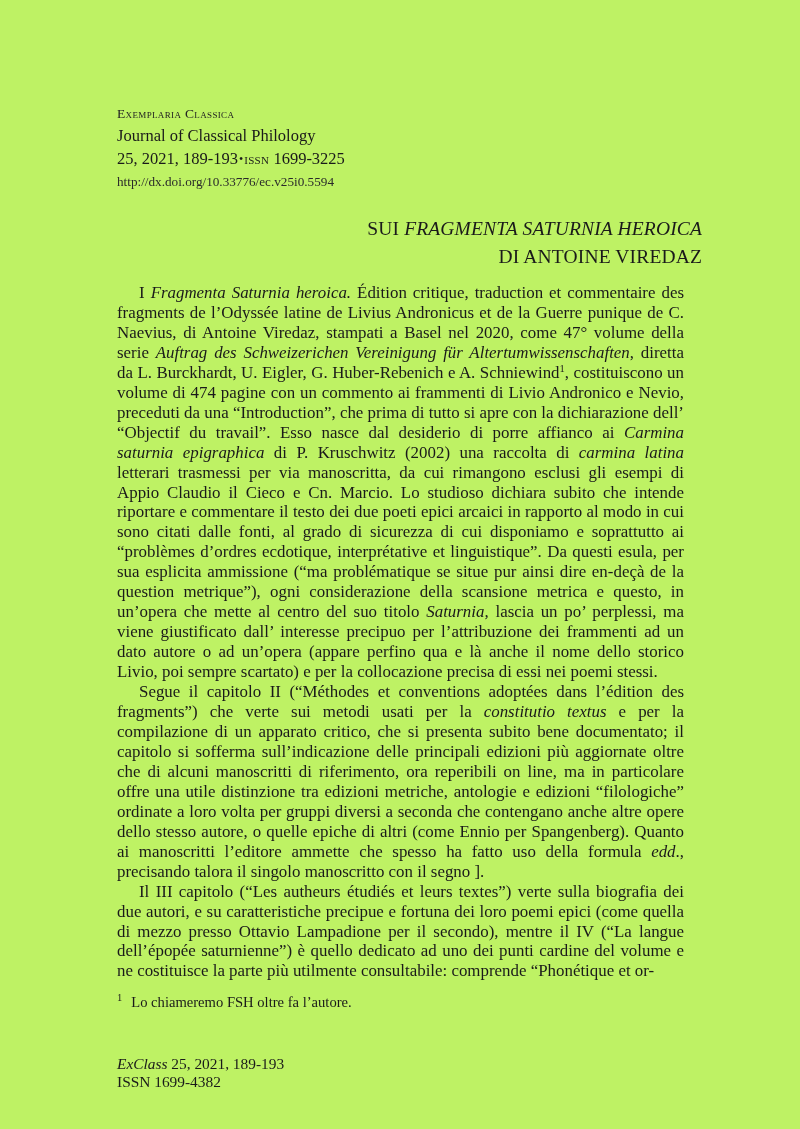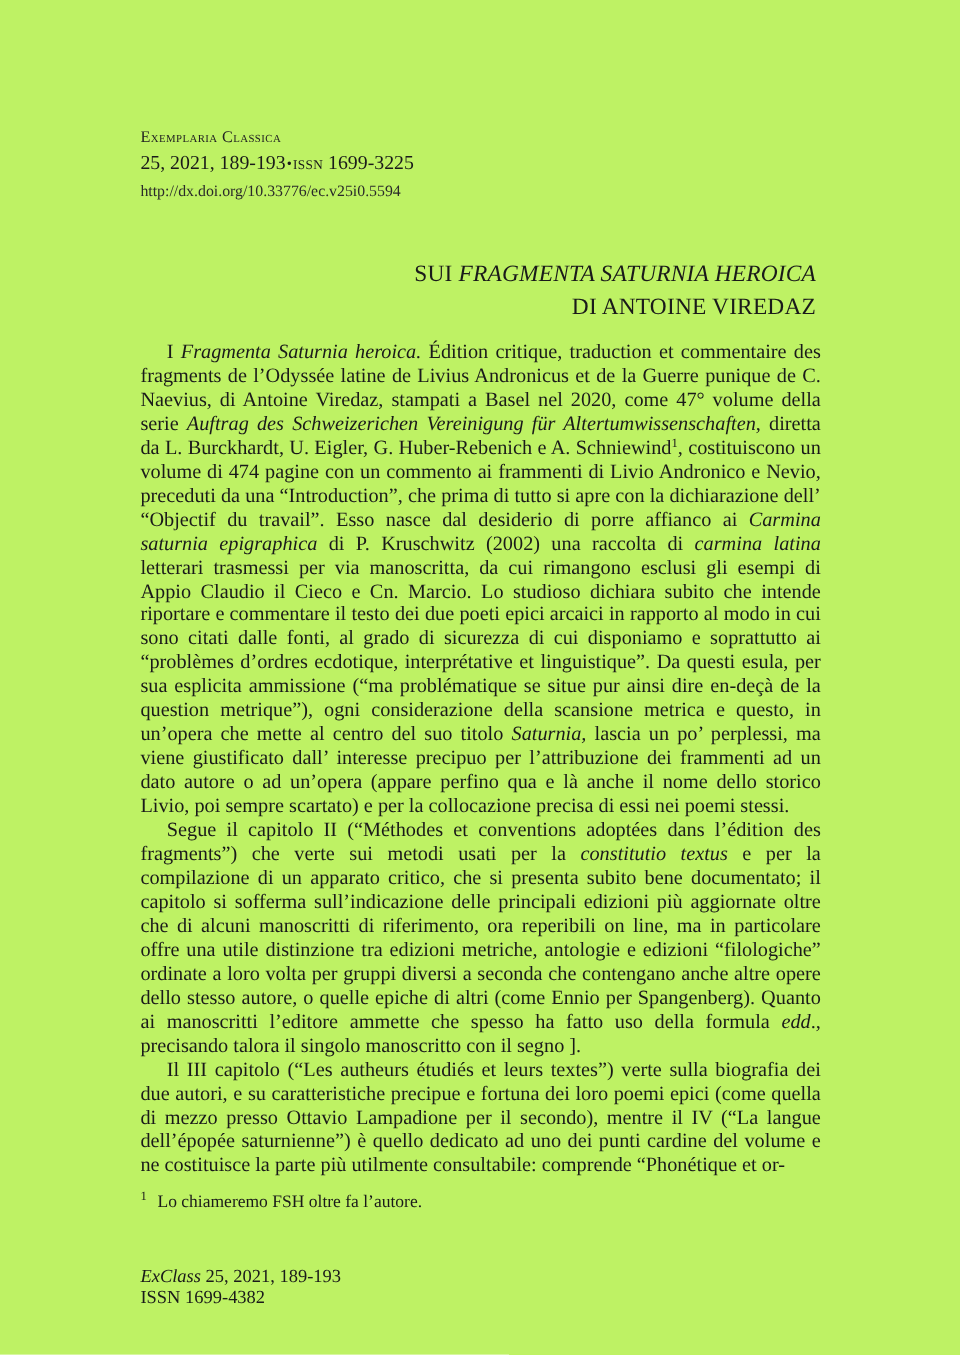--- a/index.html
+++ b/index.html
@@ -56,21 +56,21 @@
   .masthead-doi {
     font-size: 13.2px;
     line-height: 1.5;
     color: #2a2a2a;
     margin-top: 1px;
   }
 
   
   .title-block {
     position: absolute;
-    left: 113px;
+    left: 135px;
     top: 215px;
     width: 567px;
     text-align: right;
     color: #1a1a1a;
   }
   .title-line {
     font-size: 19.5px;
     line-height: 1.42;
     letter-spacing: 0.15px;
     white-space: nowrap;
@@ -144,20 +144,21 @@
   }
   .footer-left i { font-style: italic; }
 </style>
 </head>
 <body>
 
 <div class="page">
 
   <div class="masthead">
     <div class="masthead-journal">Exemplaria Classica</div>
+    <div class="masthead-subtitle">Journal of Classical Philology</div>
     <div class="masthead-issue"><span>25, 2021, 189-193</span><span class="bullet">•</span><span class="sc">issn</span> <span>1699-3225</span></div>
     <div class="masthead-doi">http://dx.doi.org/10.33776/ec.v25i0.5594</div>
   </div>
 
   <div class="title-block">
     <div class="title-line"><span>SUI </span><span class="ital">FRAGMENTA SATURNIA HEROICA</span></div>
     <div class="title-author">DI ANTOINE VIREDAZ</div>
   </div>
 
   <div class="body-block">

